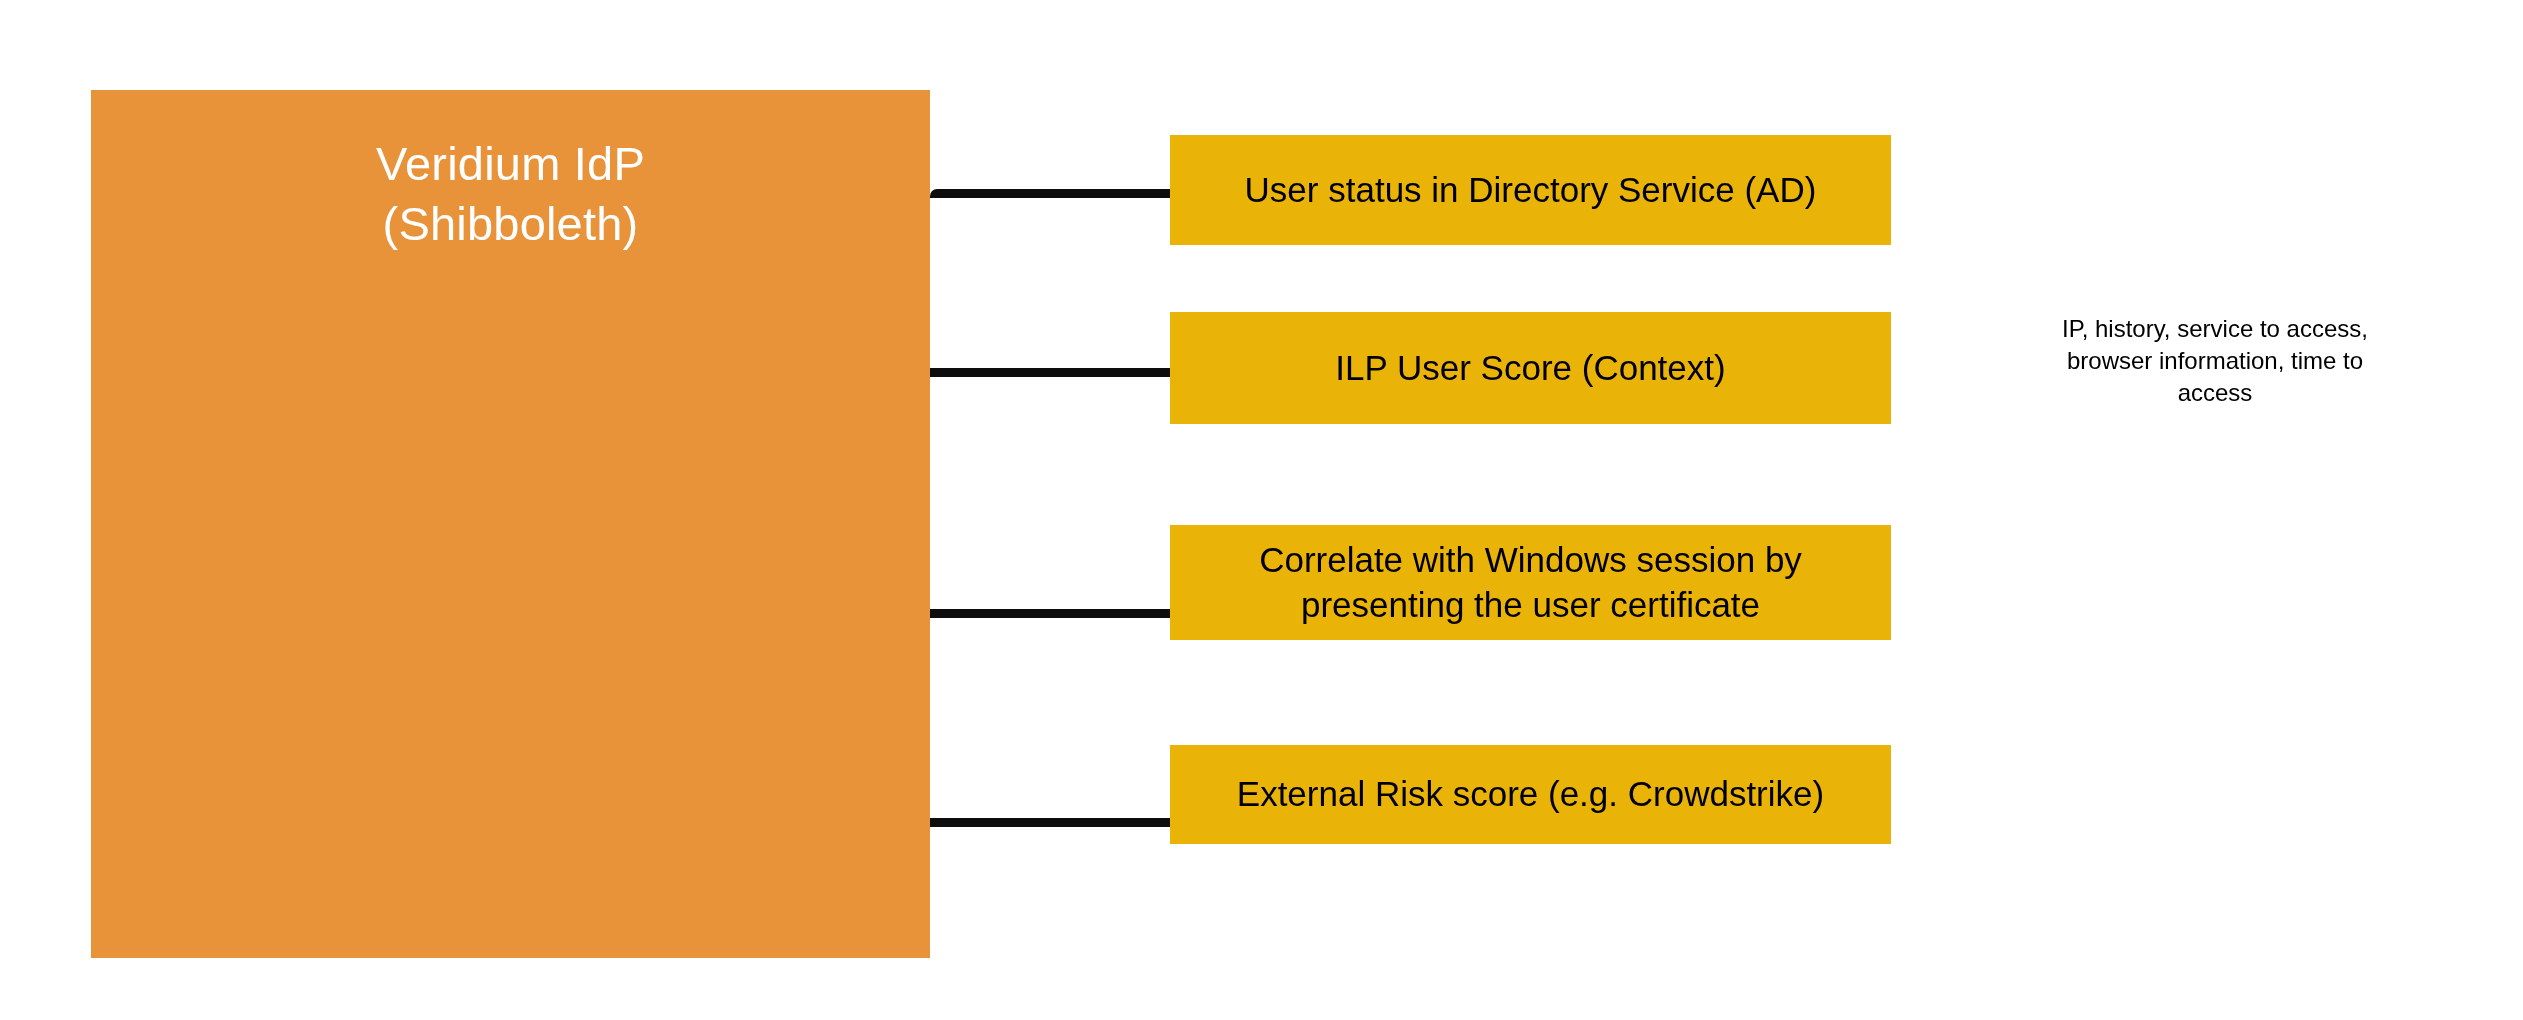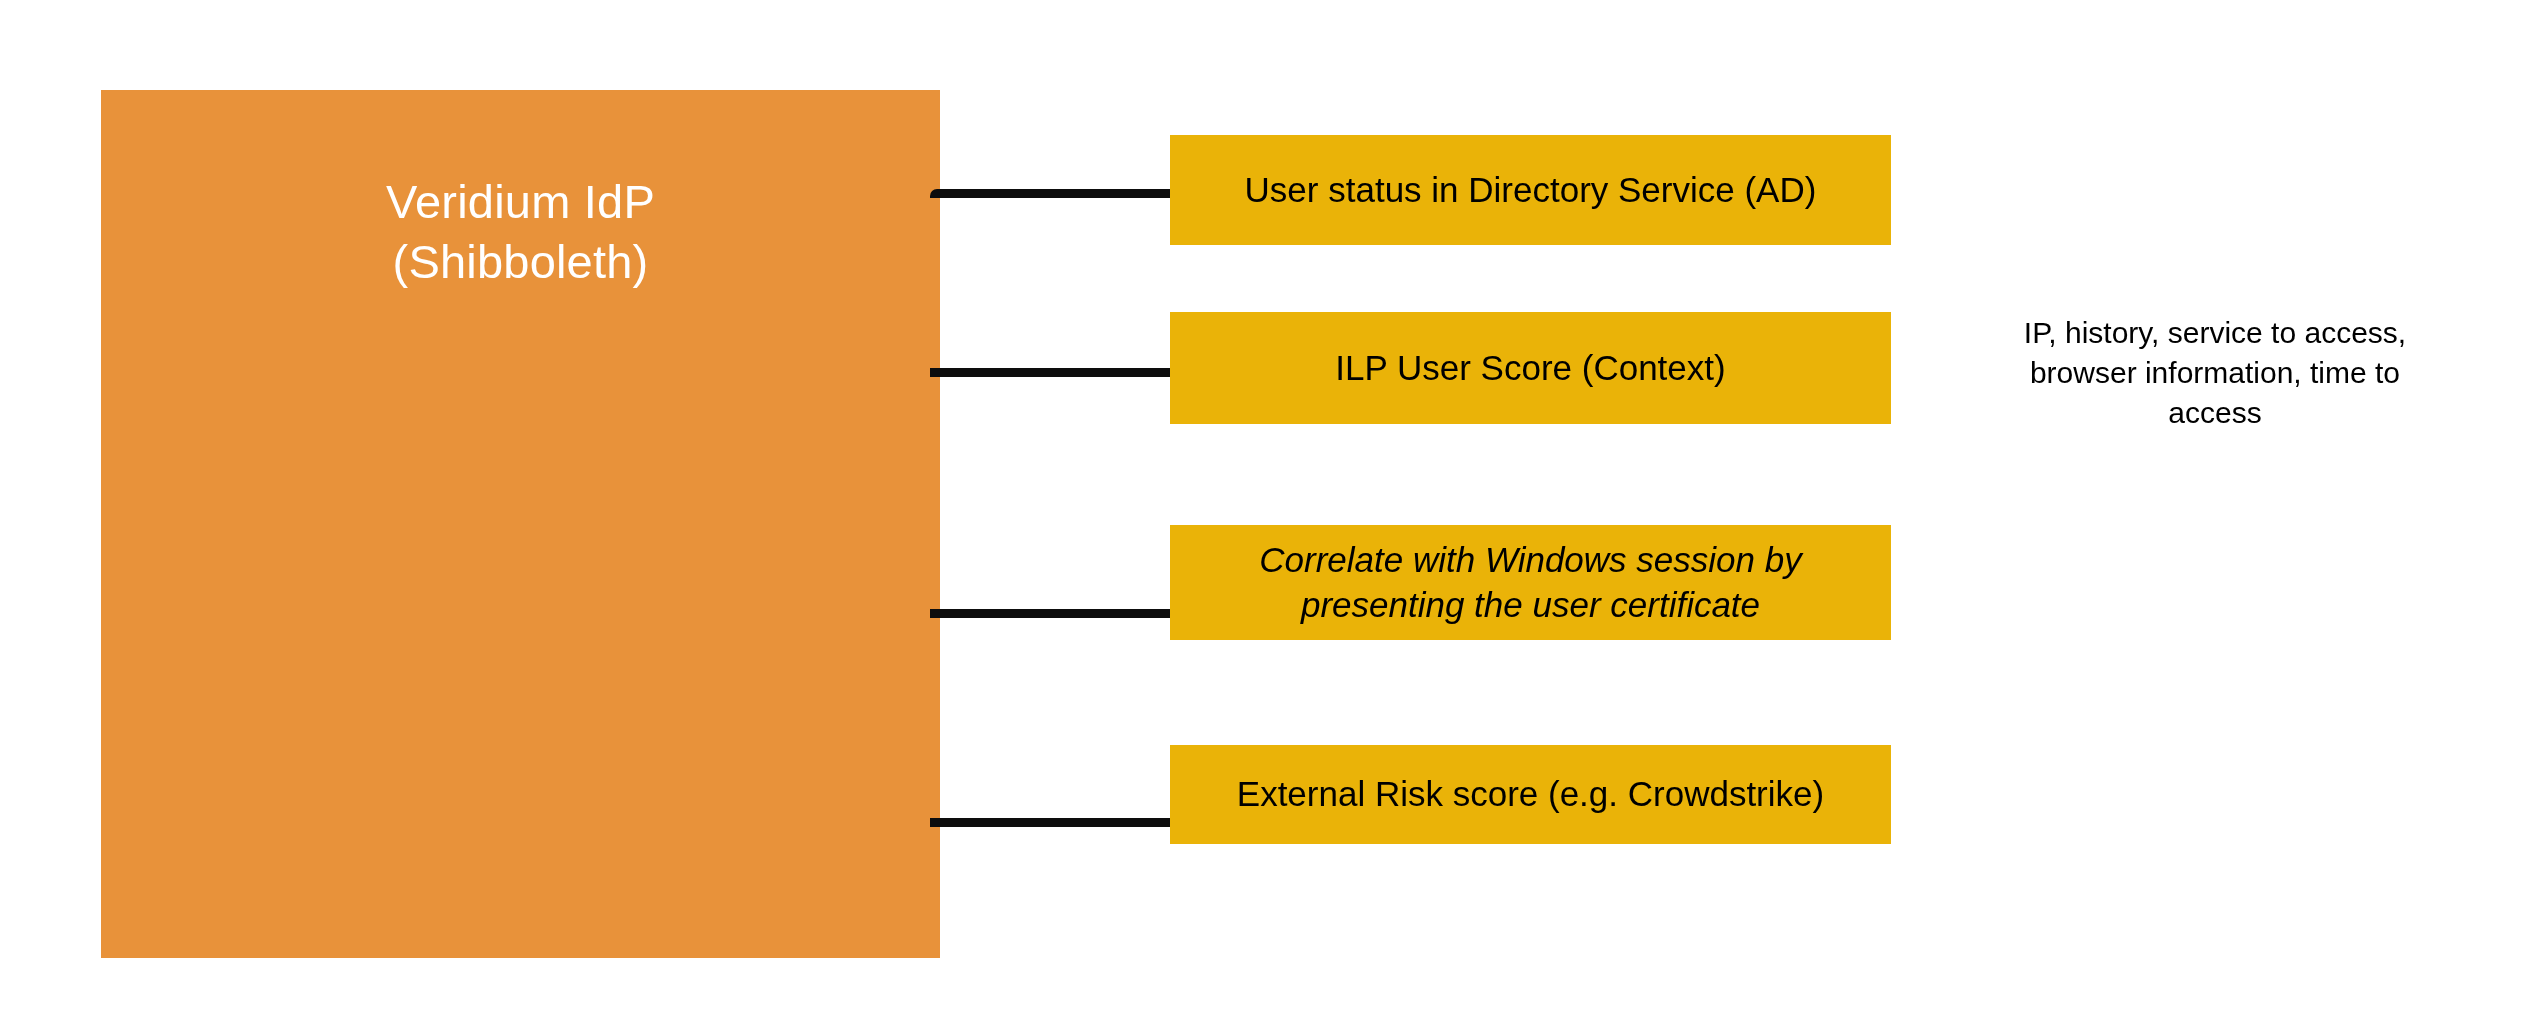--- a/index.html
+++ b/index.html
@@ -24,22 +24,21 @@
     position: absolute;
     left: 91px;
     top: 90px;
     width: 839px;
     height: 868px;
     background: #e8923a;
     display: flex;
     align-items: flex-start;
     justify-content: center;
     box-sizing: border-box;
-    padding-top: 82px;
-    margin-left: 10px;
+    padding-top: 44px;
   }
   .idp-label {
     color: #ffffff;
     font-size: 47px;
     line-height: 1.28;
     text-align: center;
     letter-spacing: 0.2px;
     white-space: pre-line;
   }
 
@@ -58,21 +57,21 @@
   .attr-label {
     color: #000000;
     font-size: 35px;
     line-height: 1.26;
     text-align: center;
     white-space: pre-line;
   }
 
   .attr-box.b1 { top: 135px; height: 110px; }
   .attr-box.b2 { top: 312px; height: 112px; }
-  .attr-box.b3 { top: 525px; height: 115px; font-style: italic; }
+  .attr-box.b3 { top: 525px; height: 115px; }
   .attr-box.b4 { top: 745px; height: 99px; }
 
   
   .connector {
     position: absolute;
     left: 930px;
     width: 242px;
     height: 9px;
     background: #0d0d0d;
   }
@@ -81,21 +80,21 @@
   .connector.c3 { top: 609px; }
   .connector.c4 { top: 818px; }
 
   
   .annotation {
     position: absolute;
     left: 1975px;
     top: 313px;
     width: 480px;
     color: #000000;
-    font-size: 30px;
+    font-size: 24px;
     line-height: 1.33;
     text-align: center;
     white-space: pre-line;
   }
 </style>
 </head>
 <body>
 
 <div id="canvas">
 

